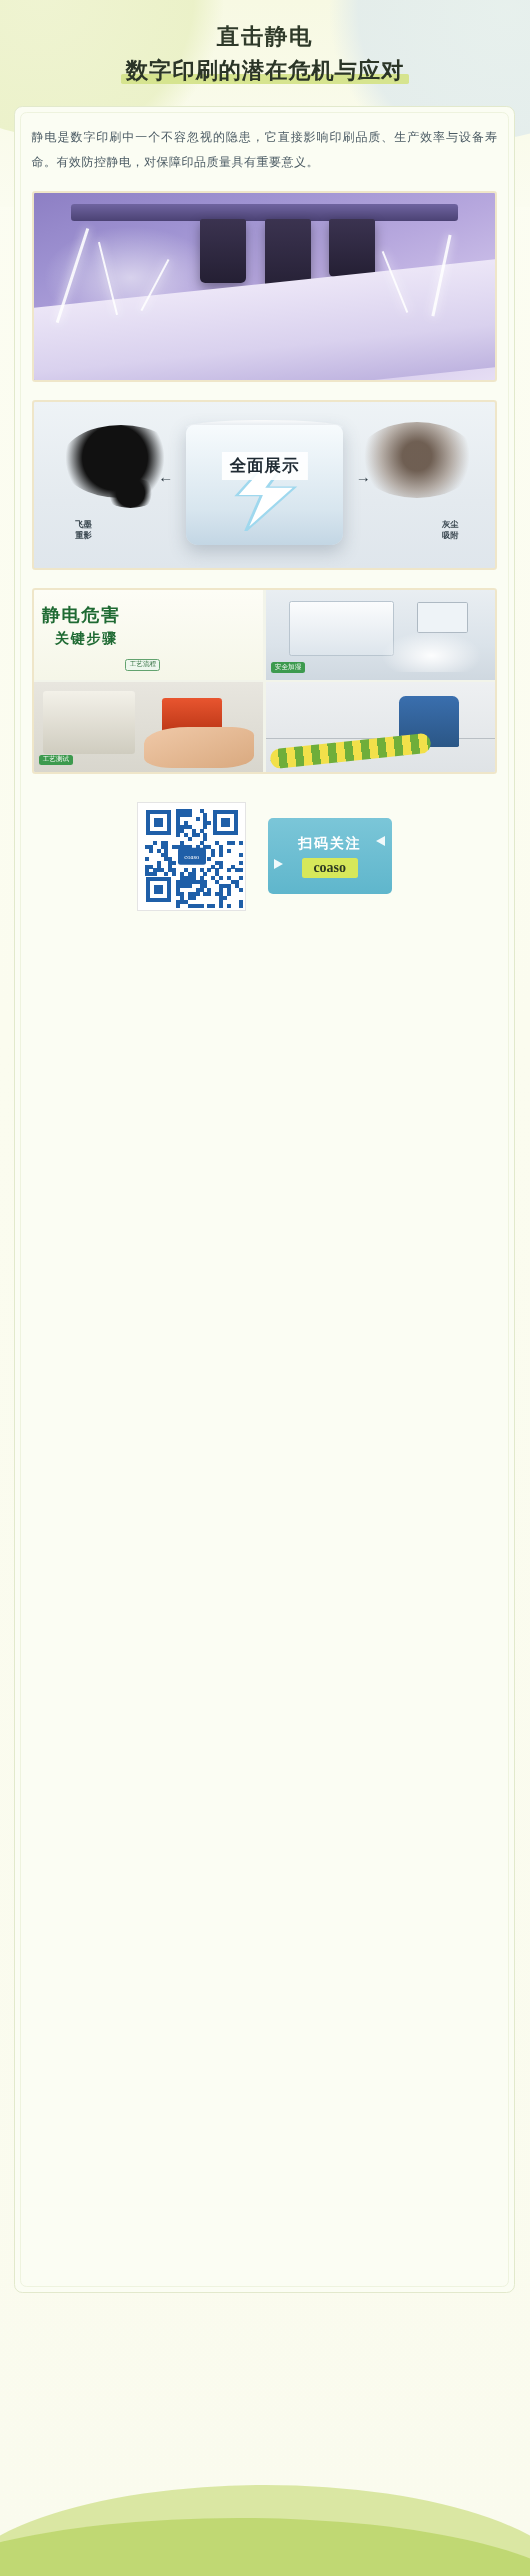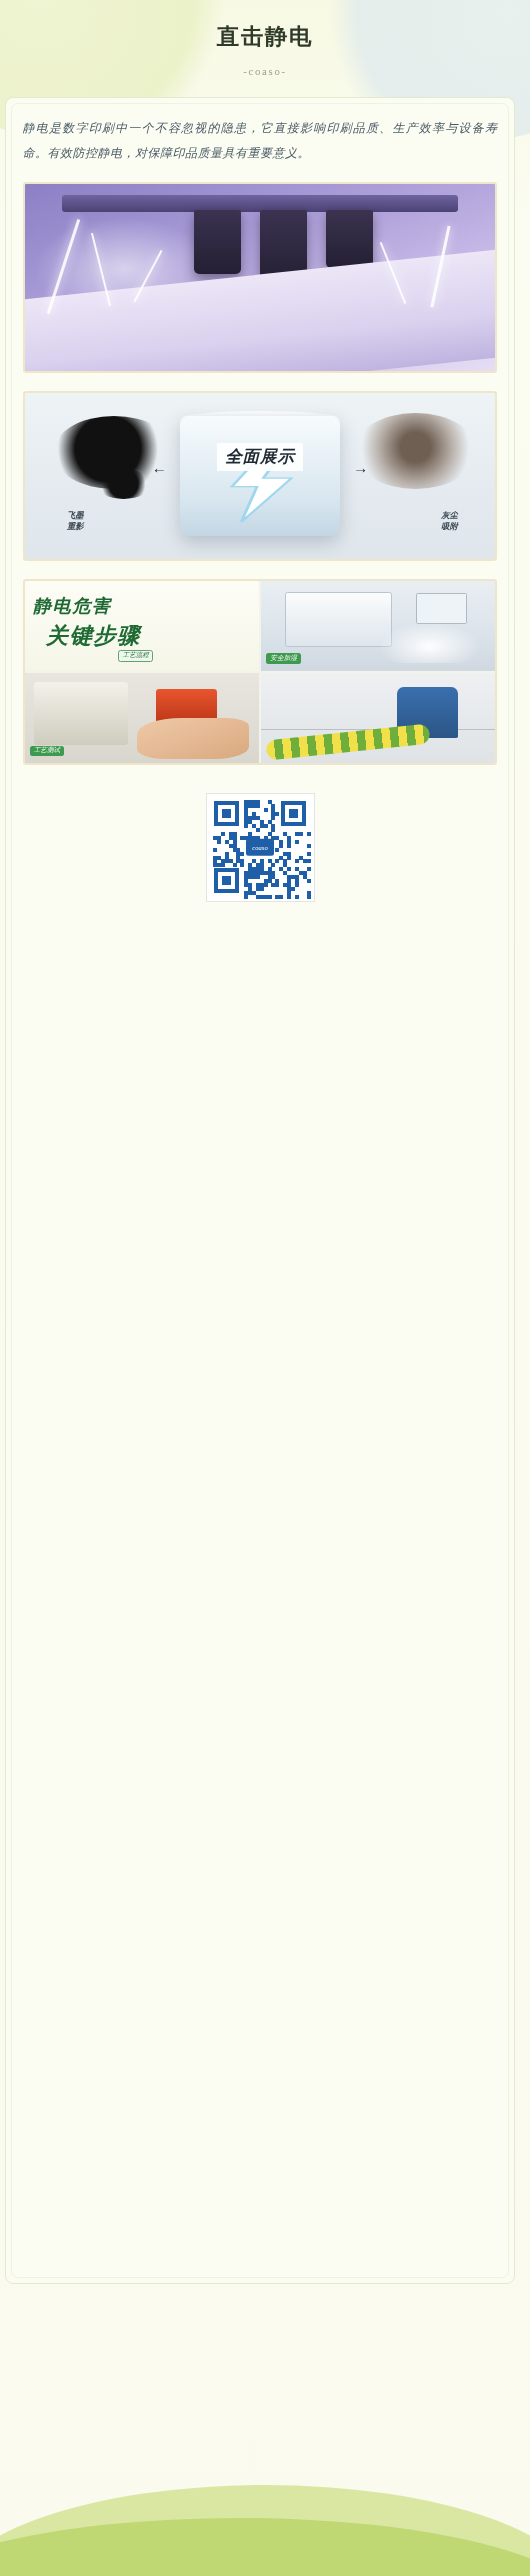--- a/index.html
+++ b/index.html
@@ -57,27 +57,26 @@
     font-size: 22.4px; font-weight:bold; letter-spacing:0.8px; color:#2b3527;
   }
   .brand-sub {
     margin-top: 13.3px; font-size: 10.8px; color:#9aa38f; letter-spacing:1.7px;
     font-family:"Liberation Serif", serif;
   }
 
   
   .card {
     position:relative;
-    margin: 20px 15px 0 5px;
+    margin: 20px 15px 0 14px;
     background:#fbfdf3;
     border:0.8px solid #e2e9cc;
     border-radius:8.3px;
     padding: 18px 16.6px 21.5px 16.6px;
     min-height: 2187px;
-    font-style: italic;
   }
   .card:before{
     content:"";
     position:absolute; left:5px; top:5px; right:5px; bottom:5px;
     border:0.8px solid #eef3de; border-radius:6.6px; pointer-events:none;
   }
 
   p.para {
     position:relative;
     margin: 0 0 15px 0;
@@ -179,21 +178,21 @@
   .f2 .lbl-left { left:9%; bottom:16%; }
   .f2 .lbl-right{ right:8%; bottom:16%; }
   .f2 .arrow { position:absolute; top:40%; font-size:15px; color:#2b3740; font-weight:bold;}
   .f2 .arrow-l{ left:27%; } .f2 .arrow-r{ right:27%; }
 
   
   .f3 { position:absolute; inset:0; display:grid; grid-template-columns: 1fr 1fr; grid-template-rows: 1fr 1fr; gap:2.5px; background:#f2f4ea;}
   .f3 .pane { position:relative; overflow:hidden; }
   .p1 { background: linear-gradient(180deg,#fdfdf6,#f5f6e8); }
   .p1 .t1 { position:absolute; left:8.3px; top:13.3px; font-size:18px; font-weight:bold; color:#1f6a33; letter-spacing:1.7px;}
-  .p1 .t2 { position:absolute; left:21.5px; top:40px; font-size:22px; font-weight:bold; color:#1f6a33; letter-spacing:1.7px;}
+  .p1 .t2 { position:absolute; left:21.5px; top:40px; font-size:14px; font-weight:bold; color:#1f6a33; letter-spacing:1.7px;}
   .p1 .badge {
     position:absolute; left:40%; bottom:8.3px; font-size:6.6px; color:#2c6b3a;
     border:0.8px solid #63a36f; border-radius:2.5px; padding:0.8px 3.3px; background:#eef7ee;
   }
   .p2 { background: linear-gradient(180deg,#e9eef2 0%, #dbe3ea 60%, #cfd8e0 100%); }
   .p2 .machine { position:absolute; left:10%; top:12%; width:46%; height:62%; background:linear-gradient(180deg,#fbfcfd,#dde5ec); border:0.8px solid #b9c5cf; border-radius:2.5px;}
   .p2 .panel { position:absolute; right:12%; top:14%; width:22%; height:34%; background:#eef3f7; border:0.8px solid #aeb9c3; border-radius:1.7px;}
   .p2 .steam { position:absolute; right:6%; bottom:8%; width:44%; height:46%; background: radial-gradient(ellipse at 50% 60%, rgba(255,255,255,.95), rgba(255,255,255,0) 70%); }
   .p2 .badge { position:absolute; left:5px; bottom:6.6px; font-size:6.6px; color:#fff; background:#3d9a4e; border-radius:2.5px; padding:0.8px 4.1px;}
   .p3 { background: linear-gradient(180deg,#e8e6df,#d8d6cd); }
@@ -257,21 +256,24 @@
 
 <div class="page">
 
   <div class="top-deco">
     <div class="blob1"></div>
     <div class="blob2"></div>
   </div>
 
   <div class="header">
     <div class="title-line1">直击静电</div>
-    <div class="brand-sub">-coaso-</div>
+    <div class="title-line2-wrap">
+      <span class="title-hl"></span>
+      <span class="title-line2">数字印刷的潜在危机与应对</span>
+    </div>
   </div>
 
   <div class="card">
 
     <p class="para">静电是数字印刷中一个不容忽视的隐患，它直接影响印刷品质、生产效率与设备寿命。有效防控静电，对保障印品质量具有重要意义。</p>
 
     <div class="figure fig1">
       <div class="f1">
         <div class="glow"></div>
         <div class="bar"></div>
@@ -523,20 +525,26 @@
             <div class="cell" style="left: 48px; top: 95px; width: 3.9px; height: 3.9px;"></div>
             <div class="cell" style="left: 52px; top: 95px; width: 3.9px; height: 3.9px;"></div>
             <div class="cell" style="left: 56px; top: 95px; width: 3.9px; height: 3.9px;"></div>
             <div class="cell" style="left: 63px; top: 95px; width: 3.9px; height: 3.9px;"></div>
             <div class="cell" style="left: 67px; top: 95px; width: 3.9px; height: 3.9px;"></div>
             <div class="cell" style="left: 75px; top: 95px; width: 3.9px; height: 3.9px;"></div>
             <div class="cell" style="left: 83px; top: 95px; width: 3.9px; height: 3.9px;"></div>
             <div class="cell" style="left: 95px; top: 95px; width: 3.9px; height: 3.9px;"></div>
           </div>
       </div>
+      <div class="follow">
+        <span class="tri tri-a"></span>
+        <span class="tri tri-b"></span>
+        <div class="f-txt">扫码关注</div>
+        <div class="f-brand">coaso</div>
+      </div>
     </div>
 
   </div>
 
   <div class="bottom-deco">
     <div class="w1"></div>
     <div class="w2"></div>
   </div>
 
 </div>

